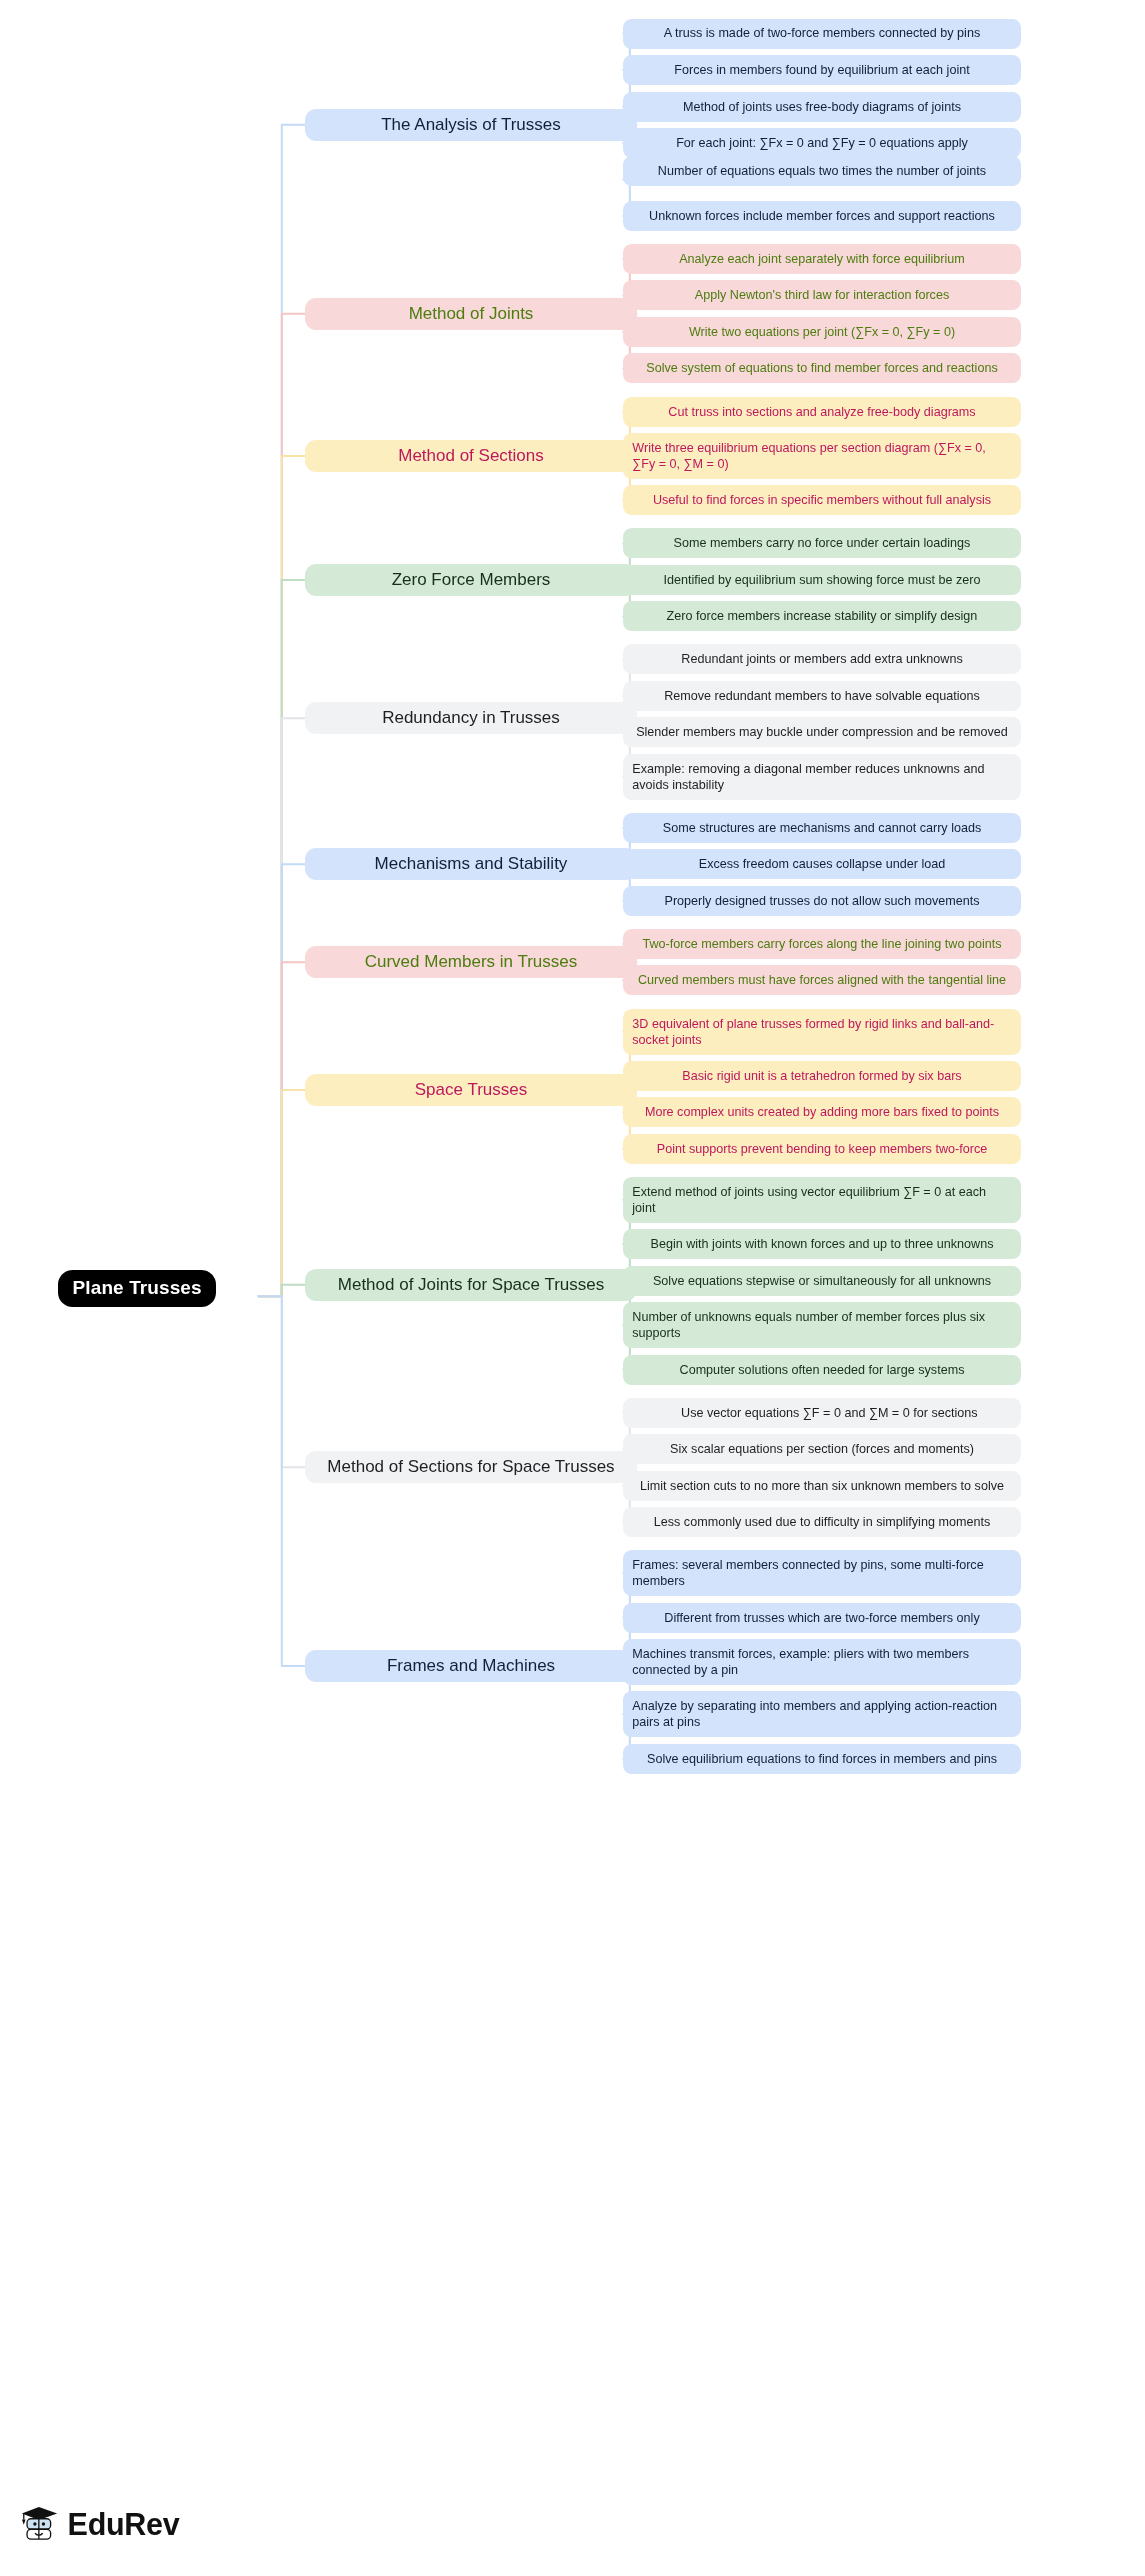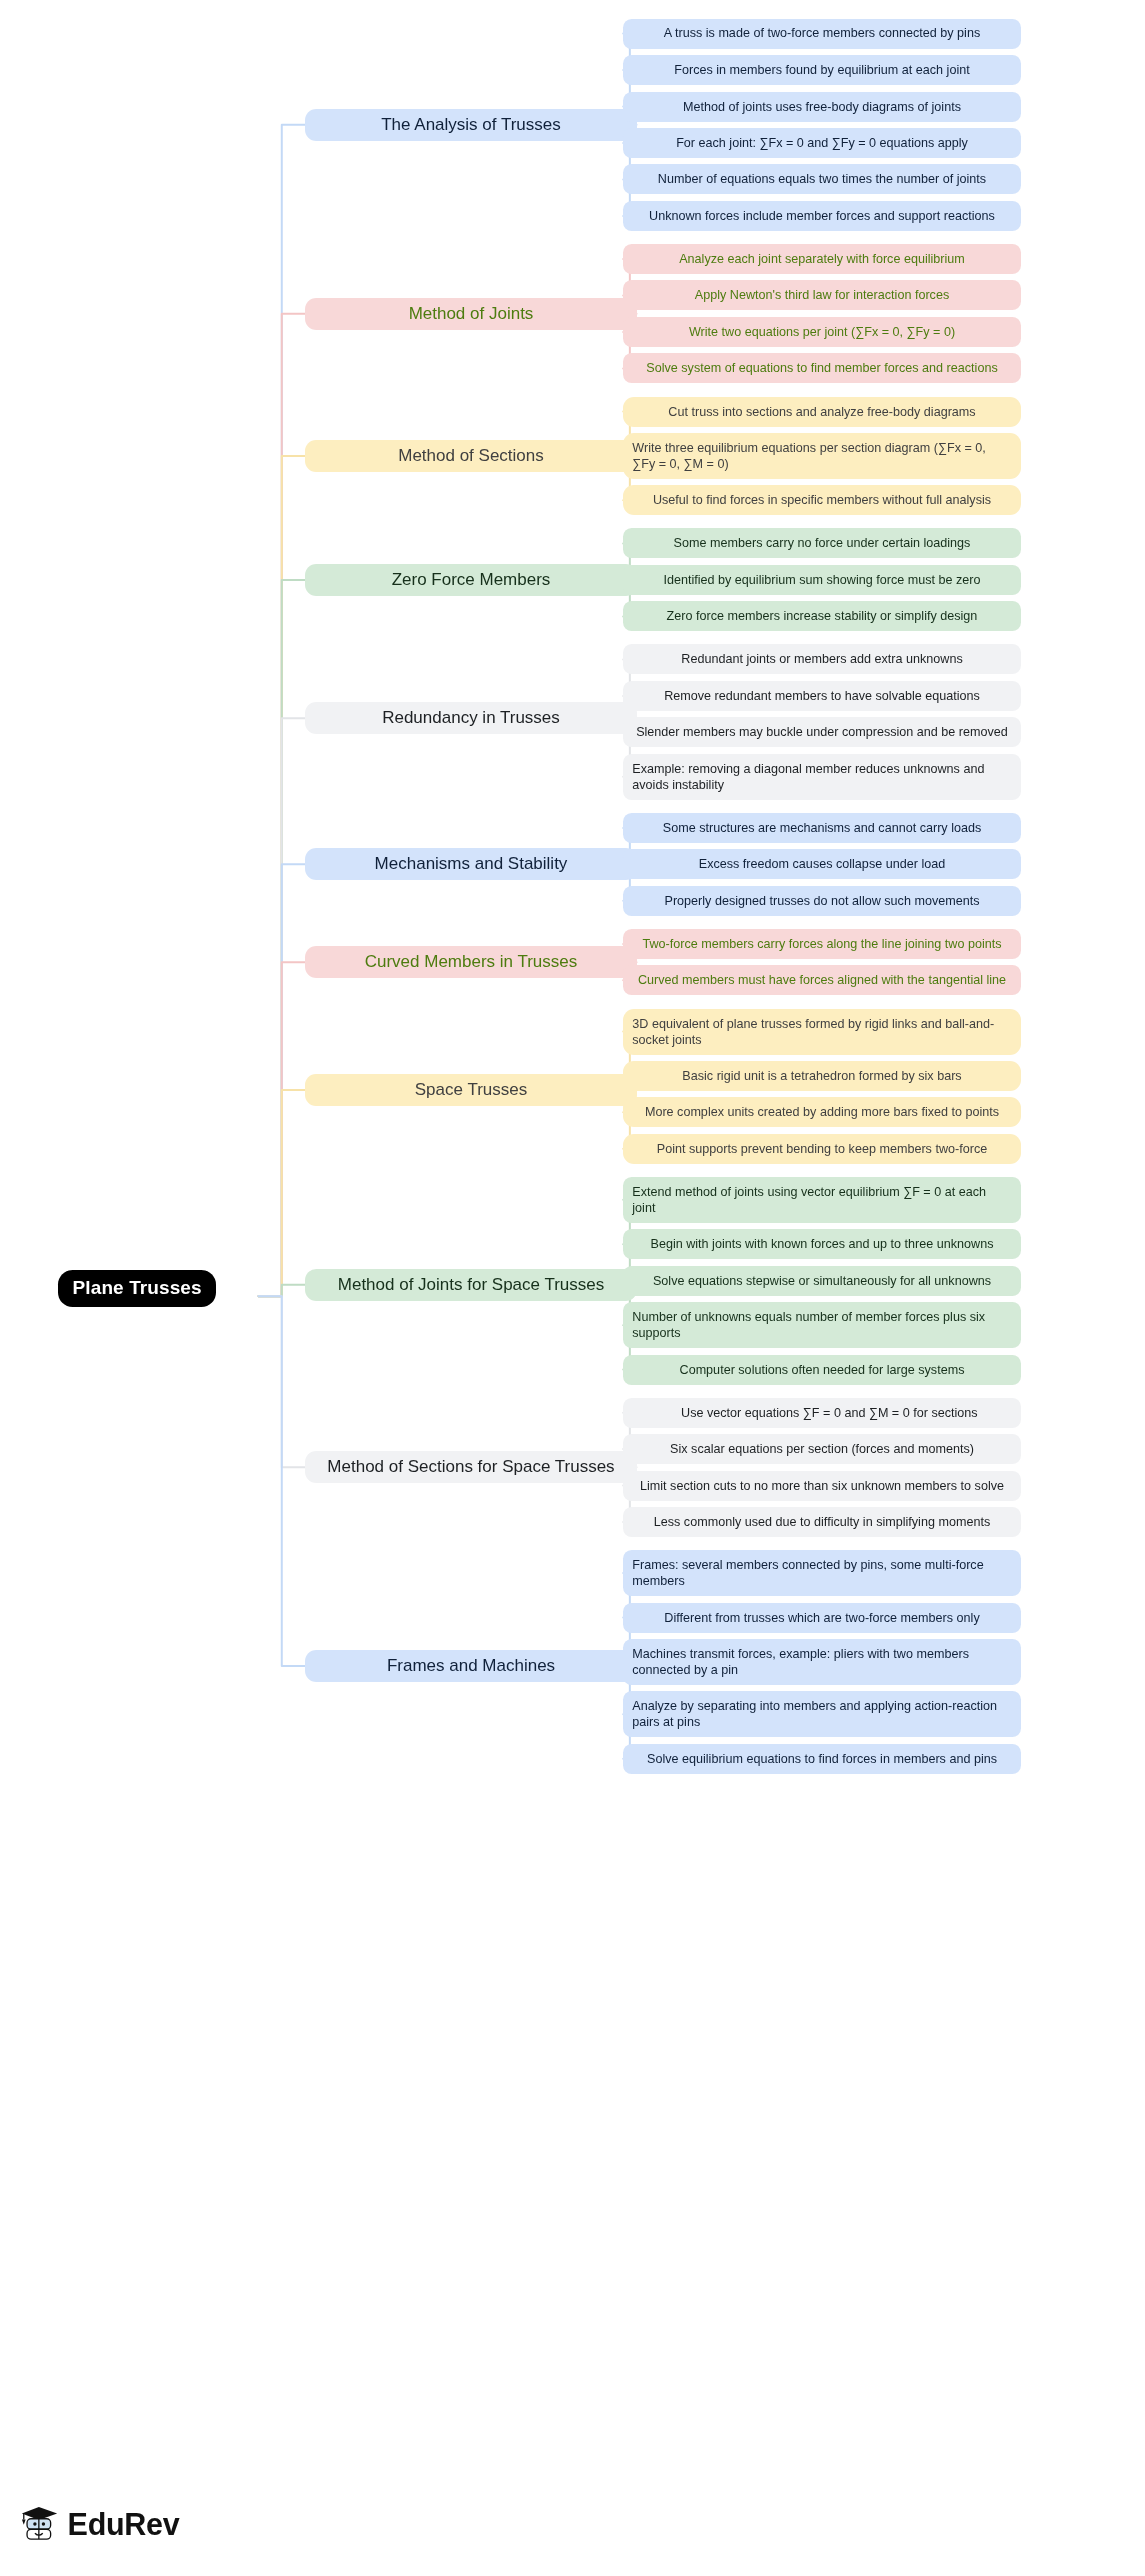--- a/index.html
+++ b/index.html
@@ -59,21 +59,21 @@
     text-align:left;
     box-sizing:border-box;
     padding:6.6px 9.3px;
     display:flex;
     align-items:center;
     justify-content:center;
   }
   
   .c-blue   { background:#d3e3fb; color:#10213a; }
   .c-pink   { background:#f8d8d8; color:#4d7c0f; }
-  .c-yellow { background:#fdeec0; color:#404040;border-radius:11px; }
+  .c-yellow { background:#fdeec0; color:#be185d; }
   .c-green  { background:#d4ead7; color:#16301b; }
   .c-grey   { background:#f1f2f4; color:#1d2023; }
 
   
   .logo{
     position:absolute;
     left:18.6px;
     top:2505px;
     display:flex;
     align-items:center;
@@ -184,21 +184,21 @@
       </div>
       <div class="leaf-node c-blue" style="left: 623px; top: 55px; width: 398px; height: 30px;">
         <span>Forces in members found by equilibrium at each joint</span>
       </div>
       <div class="leaf-node c-blue" style="left: 623px; top: 92px; width: 398px; height: 30px;">
         <span>Method of joints uses free-body diagrams of joints</span>
       </div>
       <div class="leaf-node c-blue" style="left: 623px; top: 128px; width: 398px; height: 30px;">
         <span>For each joint: ∑Fx = 0 and ∑Fy = 0 equations apply</span>
       </div>
-      <div class="leaf-node c-blue" style="left: 623px; top: 164px; width: 398px; height: 30px;">
+      <div class="leaf-node c-blue" style="left: 623px; top: 156px; width: 398px; height: 30px;">
         <span>Number of equations equals two times the number of joints</span>
       </div>
       <div class="leaf-node c-blue" style="left: 623px; top: 201px; width: 398px; height: 30px;">
         <span>Unknown forces include member forces and support reactions</span>
       </div>
       <div class="branch-node c-pink" style="left: 305px; top: 298px; width: 332px; height: 32px;">
         <span>Method of Joints</span>
       </div>
       <div class="leaf-node c-pink" style="left: 623px; top: 244px; width: 398px; height: 30px;">
         <span>Analyze each joint separately with force equilibrium</span>

